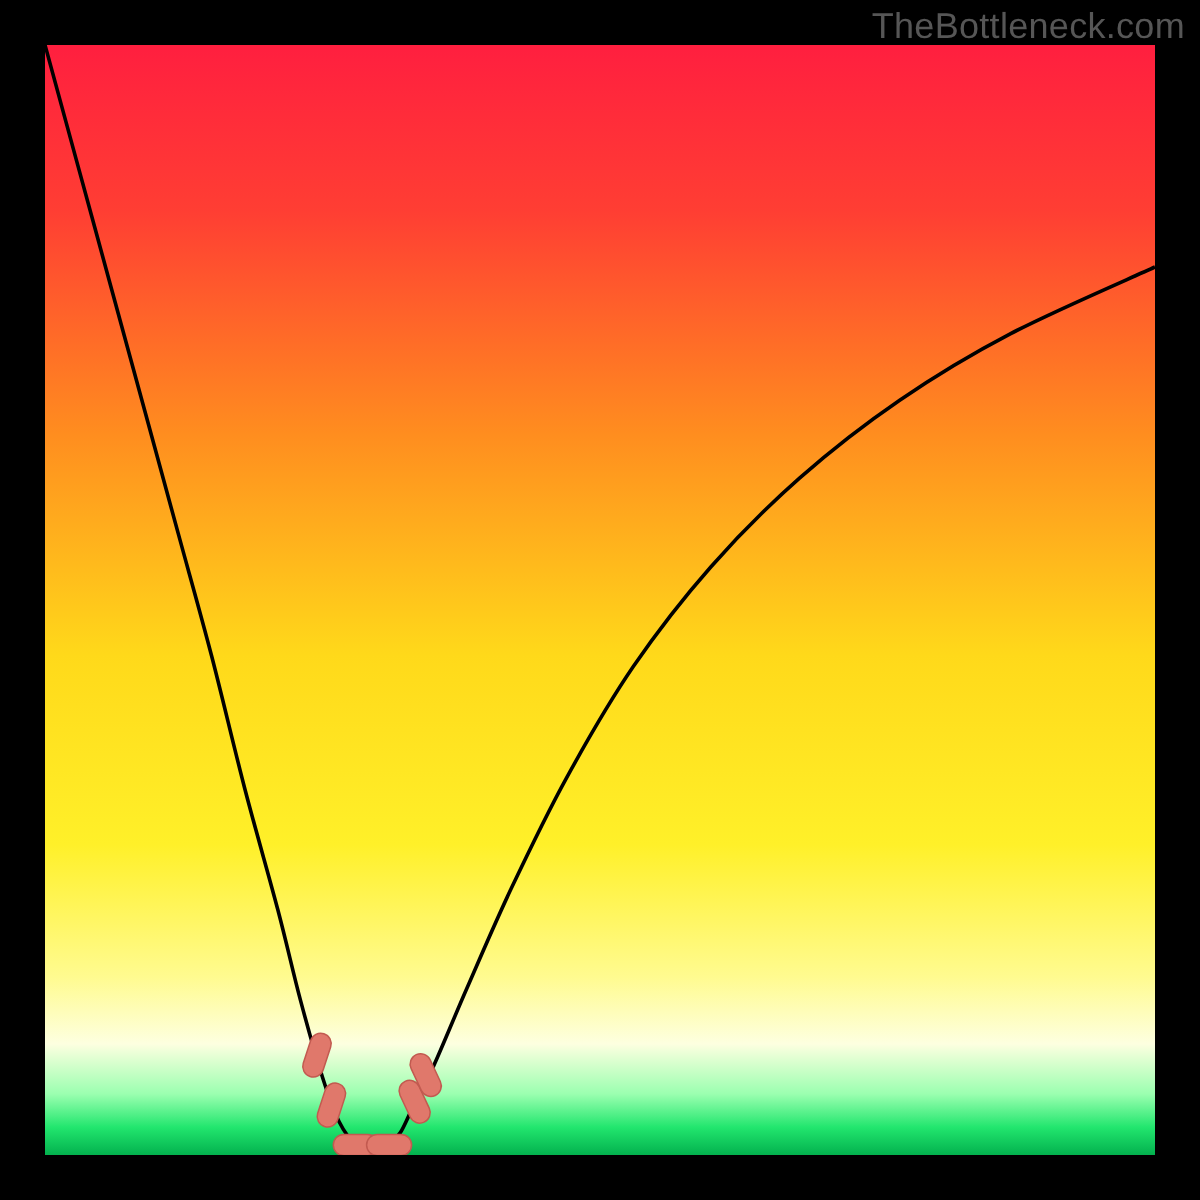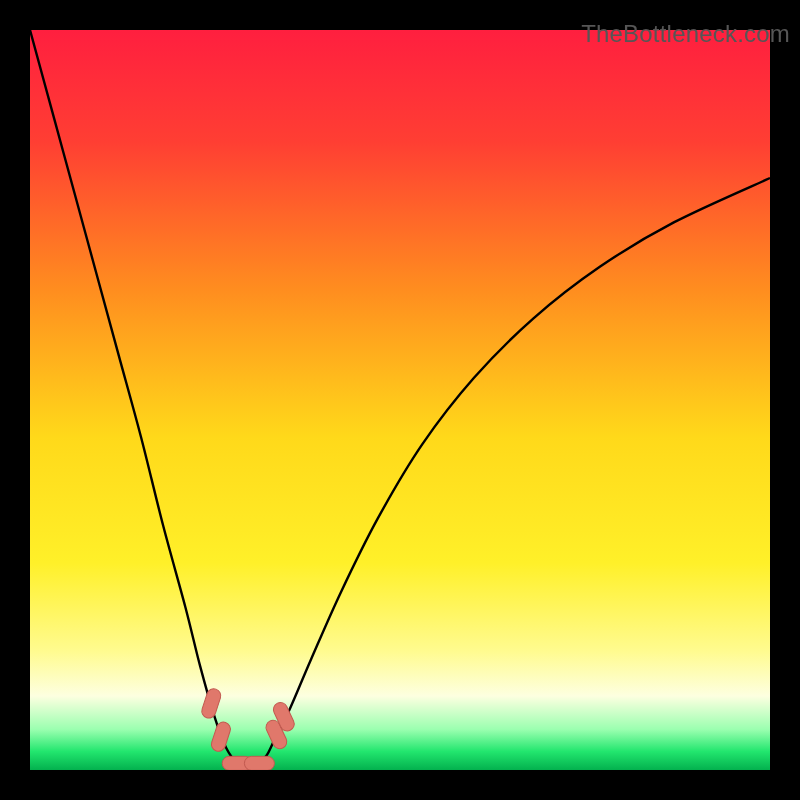--- a/index.html
+++ b/index.html
@@ -13,21 +13,21 @@
   .frame {
     position: absolute;
     left: 30px;
     top: 30px;
     width: 740px;
     height: 740px;
     overflow: hidden;
   }
   .watermark {
     position: absolute;
-    top: 20px;
+    top: 4px;
     right: 10px;
     font-family: Arial, Helvetica, sans-serif;
     font-size: 24px;
     color: #565656;
     letter-spacing: 0.2px;
   }
   svg { display: block; }
 </style>
 </head>
 <body>

